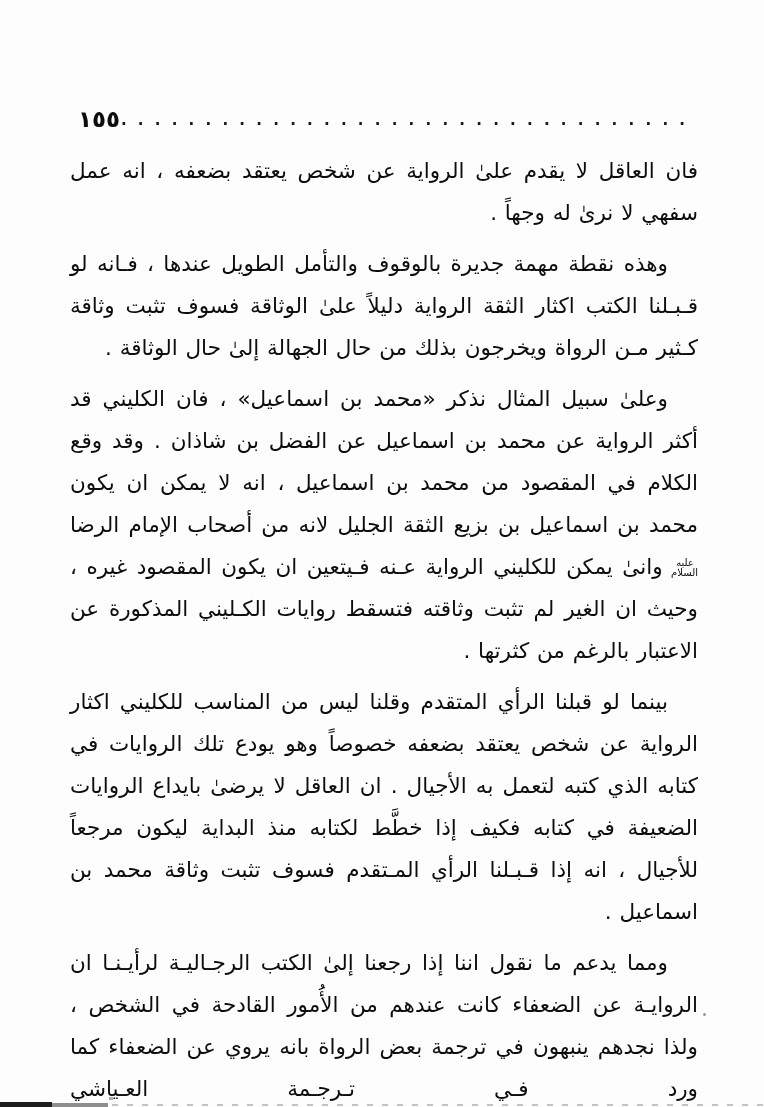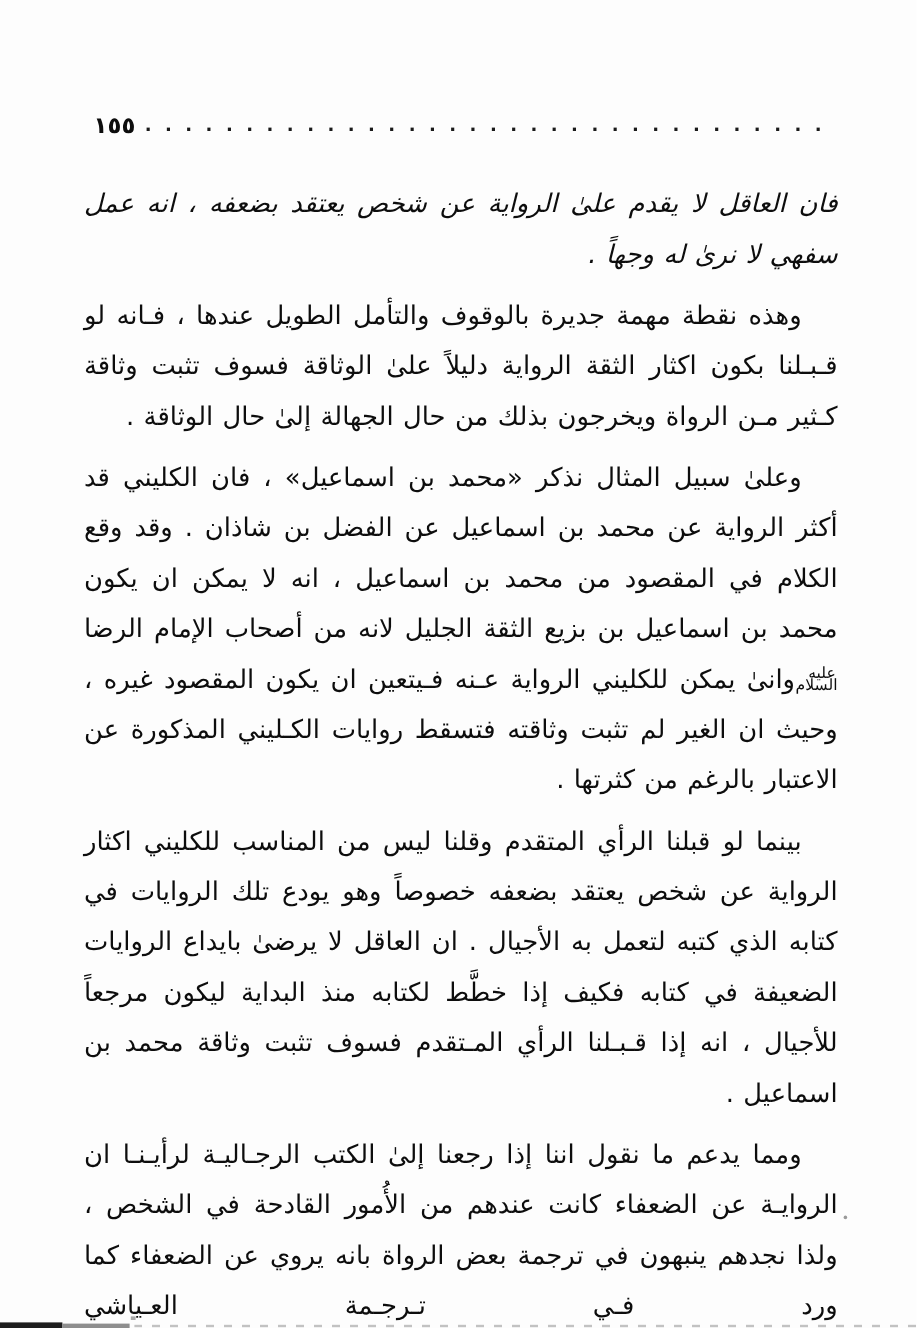--- a/index.html
+++ b/index.html
@@ -37,42 +37,42 @@
   .running-head .leader {
     flex: 1 1 auto;
     overflow: hidden;
     white-space: nowrap;
     font-size: 15px;
     letter-spacing: 3px;
     color: #1a1a1a;
     padding: 0 10px;
     transform: translateY(-2px);
   }
-  .running-head .page-num { flex: none; font-size: 19px; }
+  .running-head .page-num { flex: none; font-size: 23px; margin-top: 12px; }
   
   .text-block {
     position: absolute;
     top: 150px;
     right: 66px;
     width: 628px;
     direction: rtl;
     text-align: justify;
     font-size: 21.5px;
     line-height: 42px;
     word-spacing: 1px;
   }
   .text-block p {
     margin: 0 0 9px 0;
     text-indent: 30px;
   }
-  .text-block p.no-indent { text-indent: 0; font-style: italic; }
+  .text-block p.no-indent { text-indent: 0; }
   .text-block p.fill-last { text-align-last: justify; }
   .honorific {
     display: inline-block;
-    font-size: 13px;
+    font-size: 10px;
     line-height: 10px;
     max-width: 26px;
     vertical-align: -2px;
     white-space: normal;
     text-align: center;
     text-indent: 0;
   }
   
   .scan-bar-dark {
     position: absolute;
@@ -123,21 +123,21 @@
 
   <div class="running-head">
     <span class="leader">. . . . . . . . . . . . . . . . . . . . . . . . . . . . . . . . . . . . . . . . . . . .</span>
     <span class="page-num">١٥٥</span>
   </div>
 
   <div class="text-block">
 
     <p class="no-indent">فان العاقل لا يقدم علىٰ الرواية عن شخص يعتقد بضعفه ، انه عمل سفهي لا نرىٰ له وجهاً .</p>
 
-    <p>وهذه نقطة مهمة جديرة بالوقوف والتأمل الطويل عندها ، فـانه لو قـبـلنا بكون اكثار الثقة الرواية دليلاً علىٰ الوثاقة فسوف تثبت وثاقة كـثير مـن الرواة ويخرجون بذلك من حال الجهالة إلىٰ حال الوثاقة .</p>
+    <p>وهذه نقطة مهمة جديرة بالوقوف والتأمل الطويل عندها ، فـانه لو قـبـلنا الكتب اكثار الثقة الرواية دليلاً علىٰ الوثاقة فسوف تثبت وثاقة كـثير مـن الرواة ويخرجون بذلك من حال الجهالة إلىٰ حال الوثاقة .</p>
 
     <p>
       <span>وعلىٰ سبيل المثال نذكر «محمد بن اسماعيل» ، فان الكليني قد أكثر الرواية عن محمد بن اسماعيل عن الفضل بن شاذان . وقد وقع الكلام في المقصود من محمد بن اسماعيل ، انه لا يمكن ان يكون محمد بن اسماعيل بن بزيع الثقة الجليل لانه من أصحاب الإمام الرضا </span><span class="honorific">عليه السلام</span><span> وانىٰ يمكن للكليني الرواية عـنه فـيتعين ان يكون المقصود غيره ، وحيث ان الغير لم تثبت وثاقته فتسقط روايات الكـليني المذكورة عن الاعتبار بالرغم من كثرتها .</span>
     </p>
 
     <p>بينما لو قبلنا الرأي المتقدم وقلنا ليس من المناسب للكليني اكثار الرواية عن شخص يعتقد بضعفه خصوصاً وهو يودع تلك الروايات في كتابه الذي كتبه لتعمل به الأجيال . ان العاقل لا يرضىٰ بايداع الروايات الضعيفة في كتابه فكيف إذا خطَّط لكتابه منذ البداية ليكون مرجعاً للأجيال ، انه إذا قـبـلنا الرأي المـتقدم فسوف تثبت وثاقة محمد بن اسماعيل .</p>
 
     <p class="fill-last">ومما يدعم ما نقول اننا إذا رجعنا إلىٰ الكتب الرجـاليـة لرأيـنـا ان الروايـة عن الضعفاء كانت عندهم من الأُمور القادحة في الشخص ، ولذا نجدهم ينبهون في ترجمة بعض الرواة بانه يروي عن الضعفاء كما ورد فـي تـرجـمة العـياشي</p>
 
   </div>

